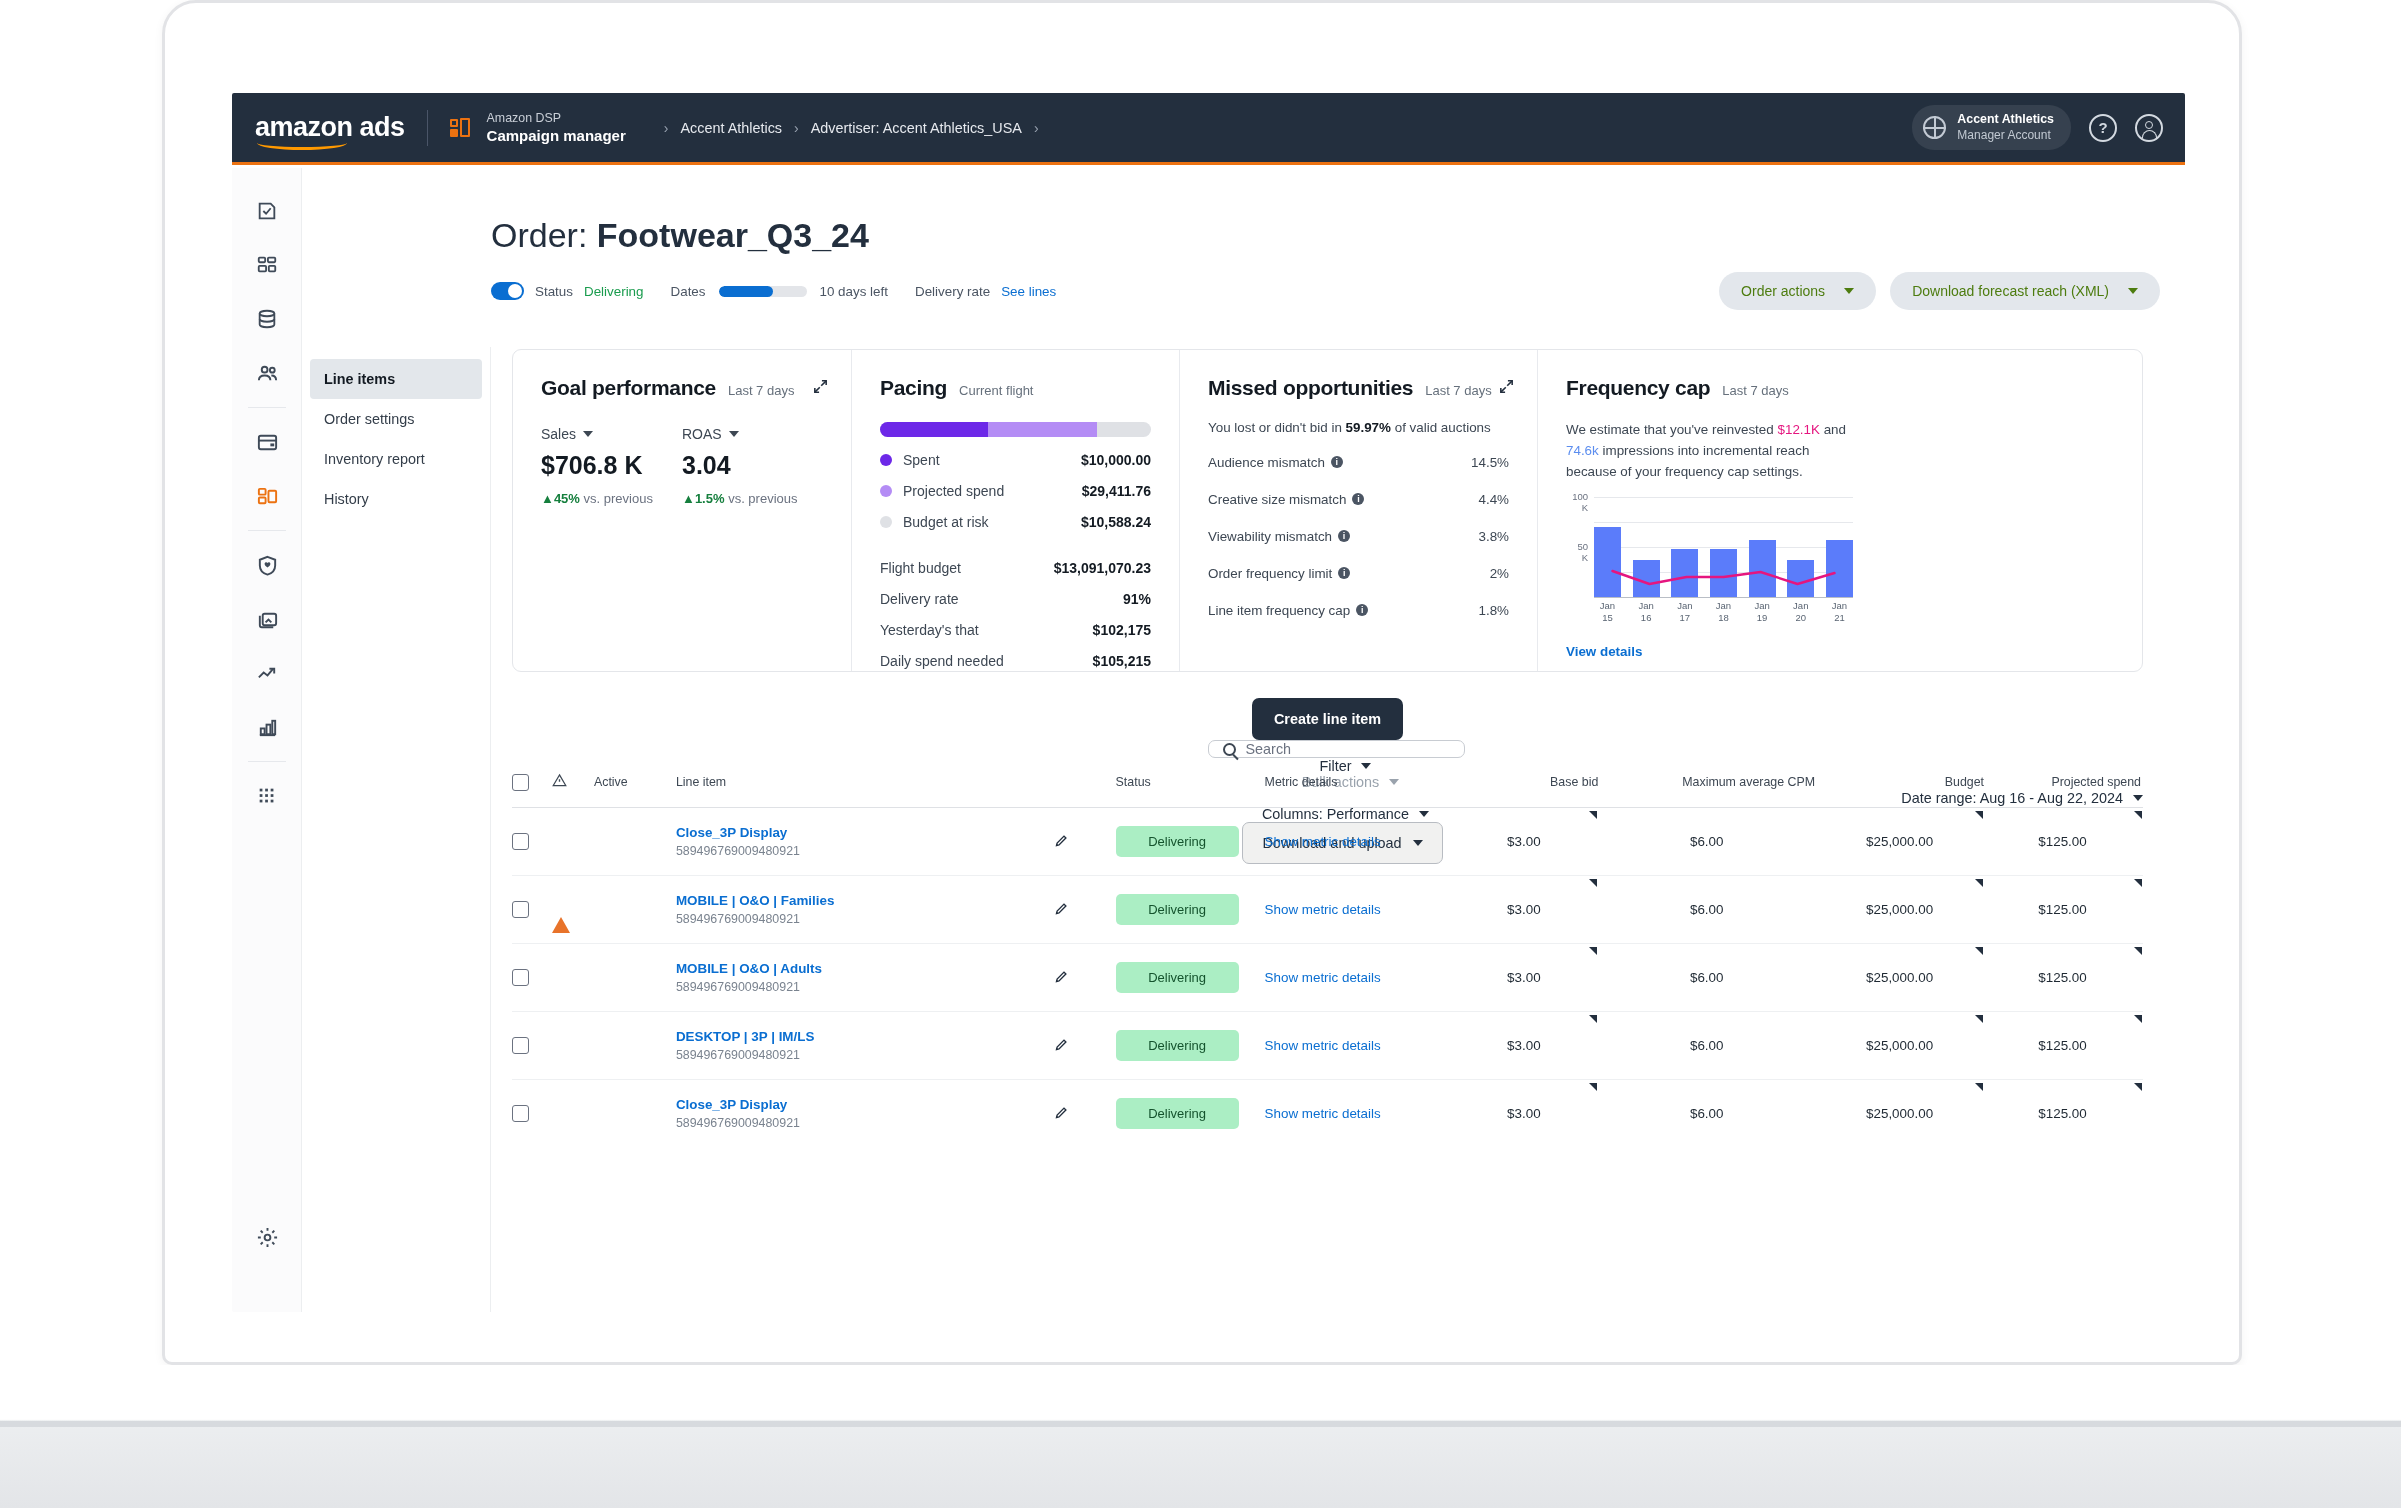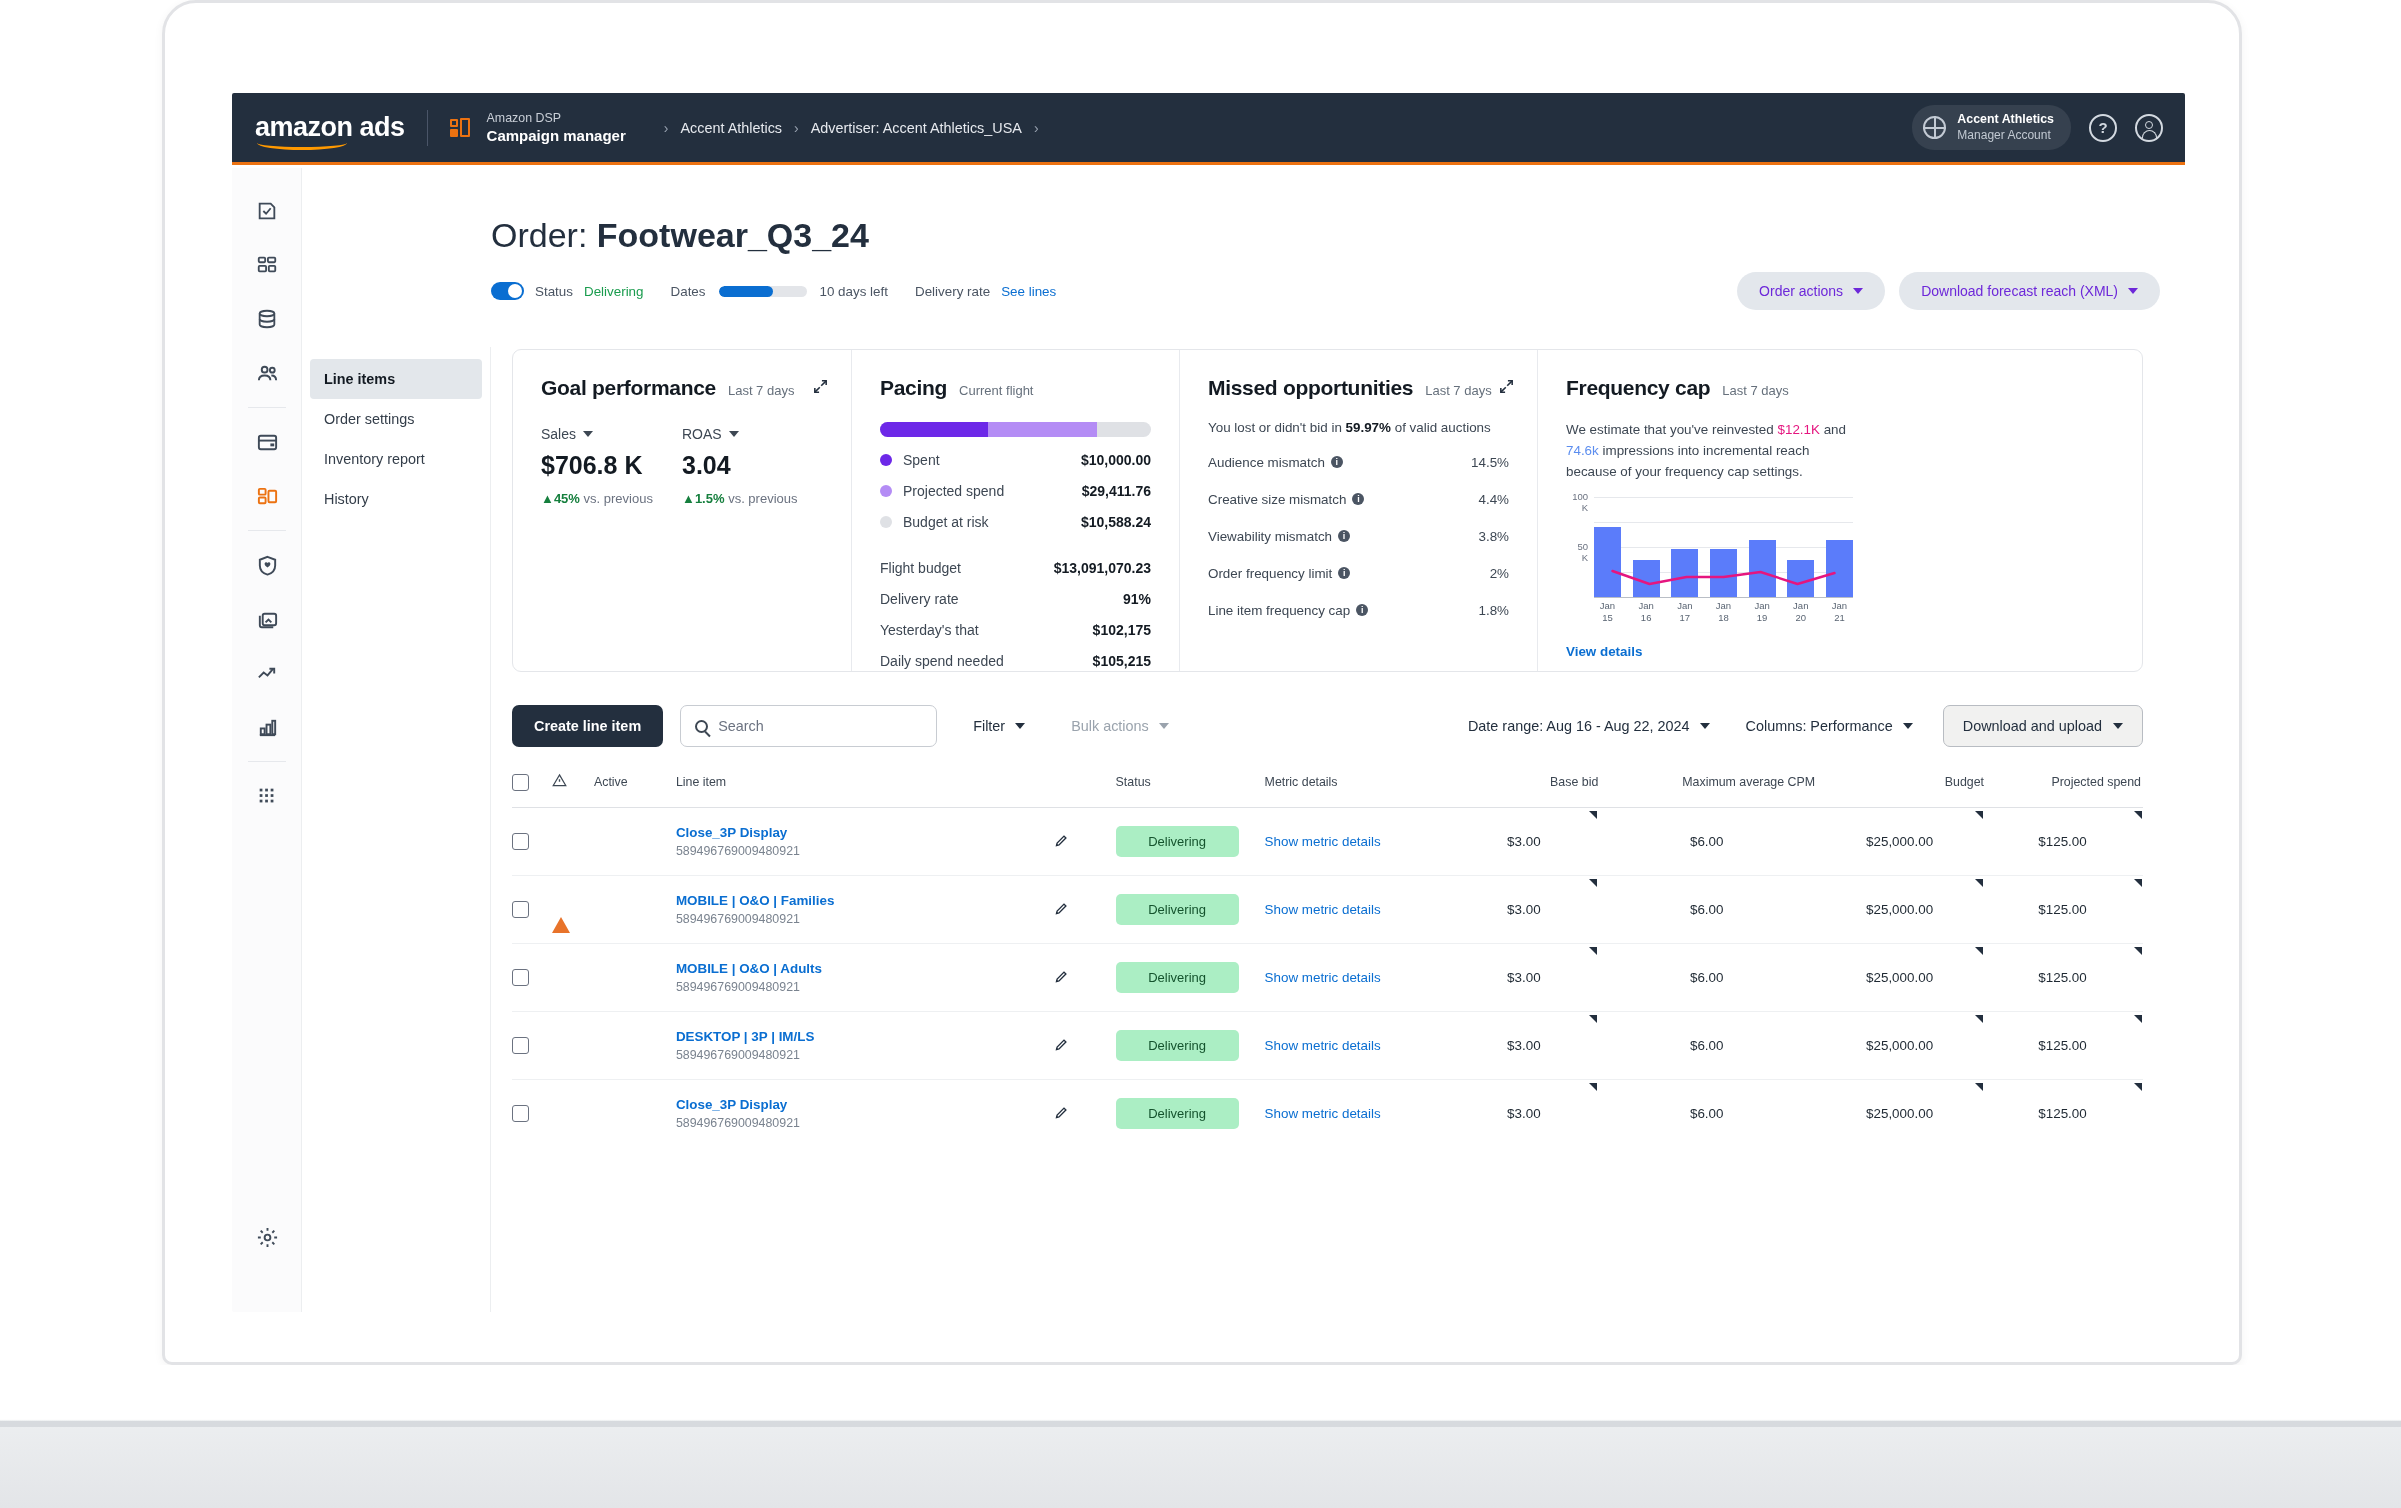--- a/index.html
+++ b/index.html
@@ -149,25 +149,25 @@
     width: 33px; height: 18px; border-radius: 9px; background: #0a6ed1; position: relative; flex: none;
   }
   .toggle-sm::after { content:""; position:absolute; right: 2px; top: 2px; width: 14px; height: 14px; border-radius: 50%; background: #fff; }
   .lbl-muted { color: #4b5563; }
   .val-green { color: #1a9c4e; }
   .mini-progress { width: 88px; height: 11px; border-radius: 6px; background: #e3e5e9; overflow: hidden; position: relative; margin: 0 2px; }
   .mini-progress > i { position: absolute; left: 0; top: 0; height: 100%; background: #0a6ed1; border-radius: 6px; display:block; }
   .link-blue { color: #0a6ed1; }
   #header-actions { position: absolute; right: 26px; top: 104px; display: flex; gap: 14px; }
   .pill-btn {
-    background: #e3e7ec; color: #6d28d9;
+    background: #e3e7ec; color: #4d7c0f;
     border: none; border-radius: 20px;
     padding: 11px 22px;
     font-size: 14px; font-family: inherit;
-    display: flex; align-items: center; gap: 10px;
+    display: flex; align-items: center; gap: 19px;
   }
   .caret { width: 0; height: 0; border-left: 5px solid transparent; border-right: 5px solid transparent; border-top: 6px solid currentColor; display: inline-block; }
 
   
   #cards-row {
     position: absolute; left: 280px; top: 256px;
     width: 1631px; height: 323px;
     background: #ffffff;
     border: 1px solid #e4e6ea;
     border-radius: 9px;
@@ -224,21 +224,21 @@
   .fc-plot { position: absolute; left: 28px; top: 0; right: 2px; height: 100px; }
   .fc-grid { position: absolute; left: 0; right: 0; height: 1px; background: #e6e8ec; }
   .fc-bars { position: absolute; left: 0; right: 0; bottom: 0; height: 100px; display: flex; align-items: flex-end; justify-content: space-between; }
   .fc-bar { width: 27px; background: #5b7cfa; }
   .fc-line { position: absolute; left: 0; top: 0; width: 100%; height: 100px; }
   .fc-xlabels { position: absolute; left: 28px; right: 2px; top: 103px; display: flex; justify-content: space-between; }
   .fc-xlabel { width: 27px; font-size: 9.5px; color: #5a6573; text-align: center; line-height: 1.2; }
   #freq-details-link { position: absolute; left: 28px; bottom: 12px; font-size: 13.4px; color: #0a6ed1; font-weight: 700; }
 
   
-  #table-toolbar { position: absolute; left: 280px; top: 605px; width: 1631px; height: 56px; display: flex; align-items: center; }
+  #table-toolbar { position: absolute; left: 280px; top: 605px; width: 1631px; height: 56px; display: flex; align-items: center; flex-direction: column; }
   #create-line-item {
     background: #232f3e; color: #fff; border: none;
     border-radius: 7px; padding: 13px 22px;
     font-size: 14.4px; font-weight: 700; font-family: inherit;
   }
   #search-box {
     margin-left: 17px; width: 257px; height: 42px;
     border: 1px solid #c8ccd2; border-radius: 7px;
     display: flex; align-items: center; gap: 10px; padding: 0 14px;
     background: #fff;

